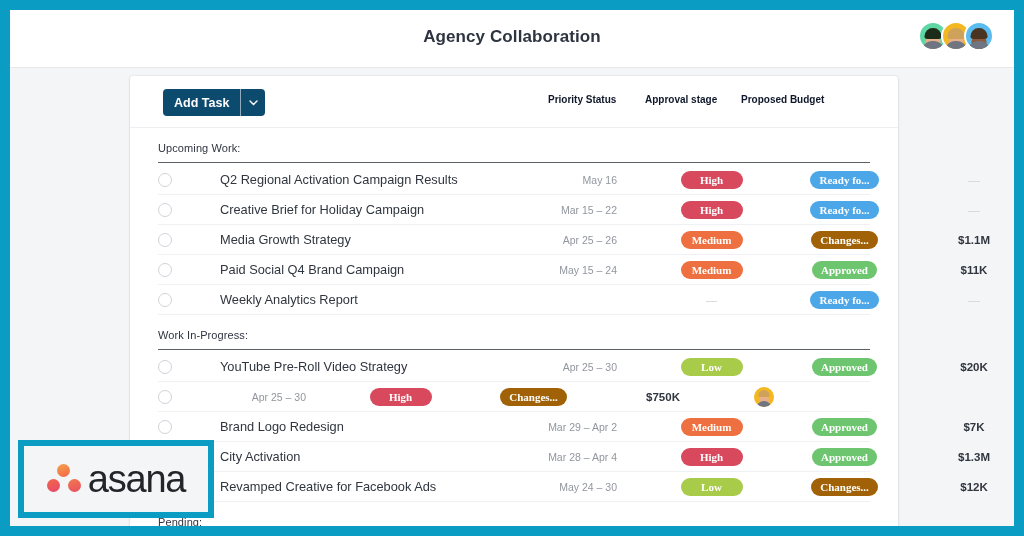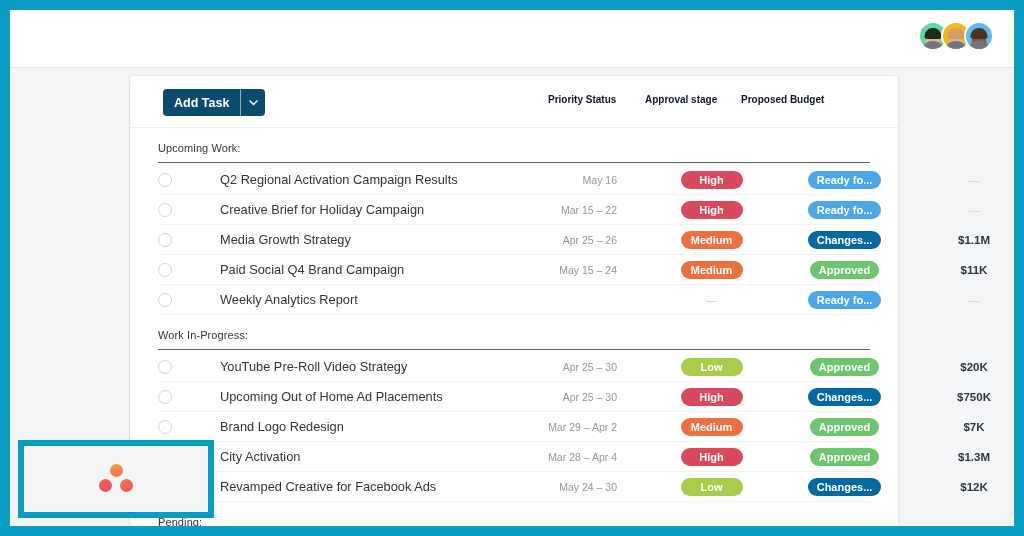--- a/index.html
+++ b/index.html
@@ -218,26 +218,27 @@
     align-items: center;
     justify-content: center;
     height: 18px;
     min-width: 62px;
     padding: 0 9px;
     border-radius: 9px;
     font-size: 11px;
     font-weight: 600;
     color: #ffffff;
     white-space: nowrap;
+    font-family: Liberation Serif, serif;
   }
   .p-high     { background: #d8495e; }
   .p-medium   { background: #ee7040; }
   .p-low      { background: #a8cb4a; }
   .s-ready    { background: #4ca7e8; }
-  .s-changes  { background: #0369a1; }
+  .s-changes  { background: #a16207; }
   .s-approved { background: #6ec56f; }
 
   .cell-budget {
     width: 90px;
     flex: none;
     text-align: center;
     font-size: 11.5px;
     font-weight: 700;
     color: #30363f;
   }
@@ -312,20 +313,21 @@
     line-height: 1;
   }
 </style>
 </head>
 <body>
 
 <div id="screen">
   <div id="frame-inner">
 
     <div id="app-header">
+      <div id="page-title">Agency Collaboration</div>
       <div id="avatar-group">
           <div class="avatar av-green">
             <span class="face"></span>
             <span class="body"></span>
             <span class="hair hair-dark"></span>
           </div>
           <div class="avatar av-gold">
             <span class="face"></span>
             <span class="body"></span>
             <span class="hair hair-blond"></span>
@@ -471,21 +473,20 @@
               <div class="cell-avatar">
                 <div class="avatar av-green">
                   <span class="face"></span>
                   <span class="body"></span>
                   <span class="hair hair-dark"></span>
                 </div>
               </div>
             </div>
             <div class="task-row">
               <div class="row-check"></div>
-              <div class="row-name">Upcoming Out of Home Ad Placements</div>
               <div class="row-date">Apr 25 – 30</div>
               <div class="cell-pill">
                 <span class="pill p-high">High</span>
               </div>
               <div class="cell-pill">
                 <span class="pill s-changes">Changes...</span>
               </div>
               <div class="cell-budget">$750K</div>
               <div class="cell-avatar">
                 <div class="avatar av-gold">
@@ -559,17 +560,18 @@
         </div>
     </div>
 
     <div id="asana-overlay">
       <div id="asana-plate">
         <div id="asana-mark">
           <i class="d-top"></i>
             <i class="d-left"></i>
             <i class="d-right"></i>
         </div>
+        <div id="asana-word">asana</div>
       </div>
     </div>
 
   </div>
 </div>
 
 </body></html>

